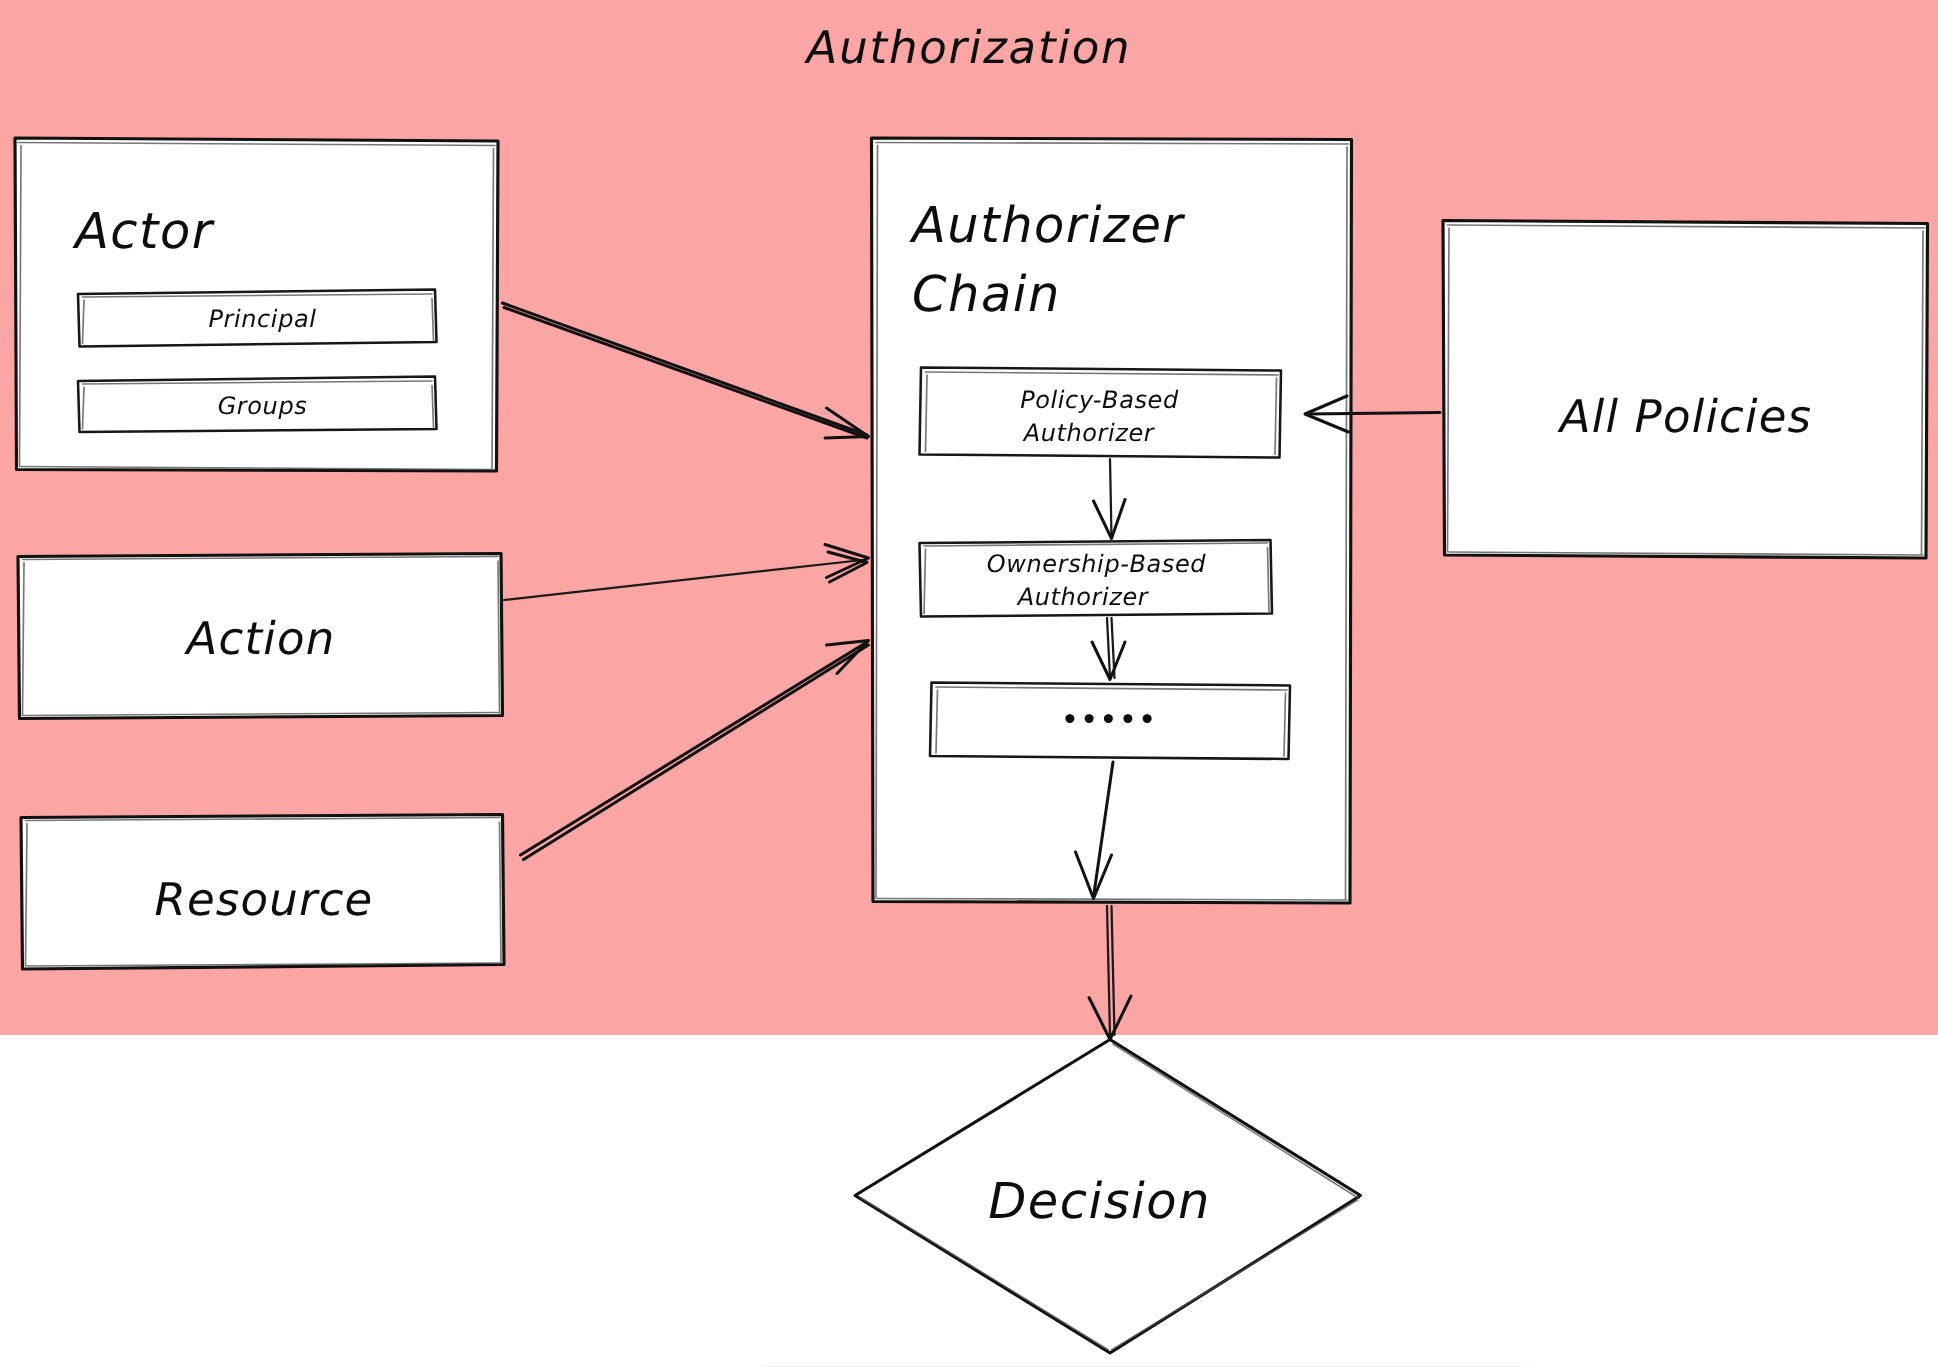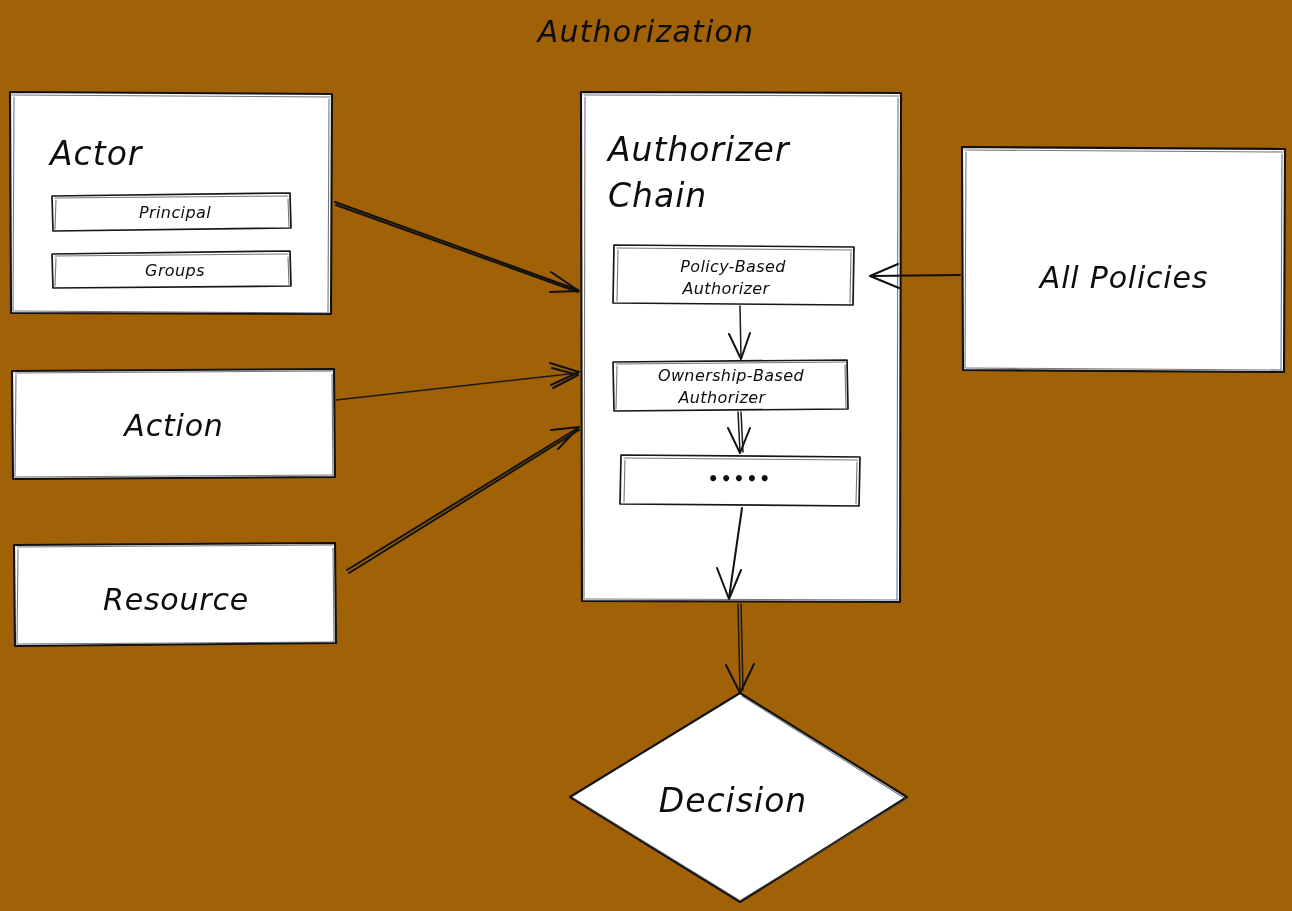--- a/index.html
+++ b/index.html
@@ -10,22 +10,22 @@
   }
   body {
     width: 1292px;
     height: 911px;
     overflow: hidden;
     font-family: "DejaVu Sans", sans-serif;
   }
   #diagram-root {
     position: relative;
     width: 1292px;
-    height: 911px;
-    background: #a16207;
+    height: 690px;
+    background: #fca5a5;
   }
   svg#diagram-canvas {
     position: absolute;
     top: 0;
     left: 0;
     width: 1292px;
     height: 911px;
     display: block;
   }
   .shape-stroke {

